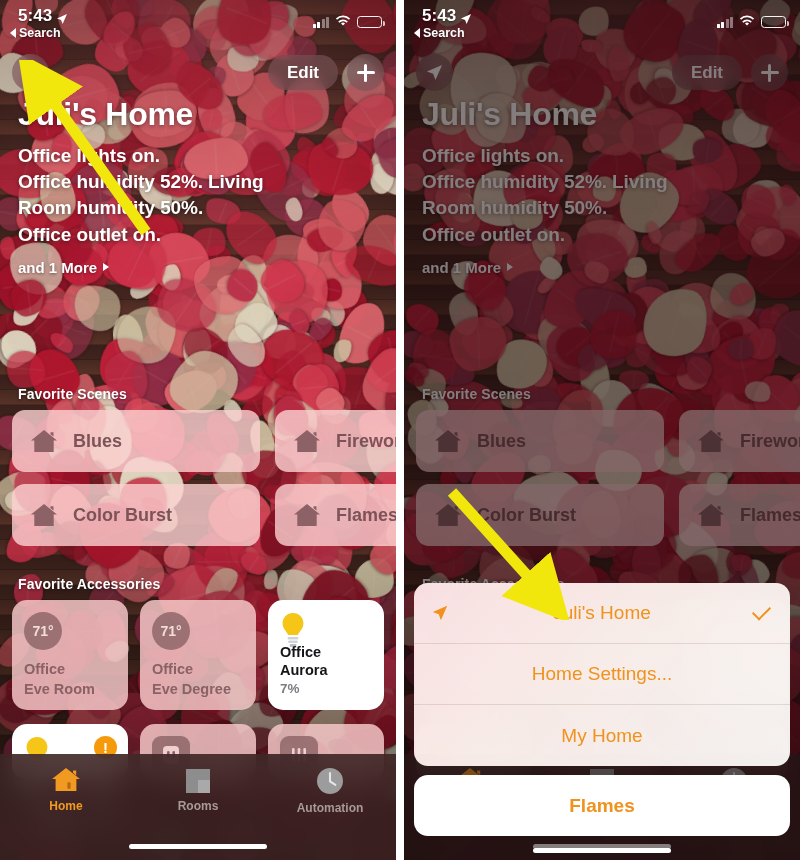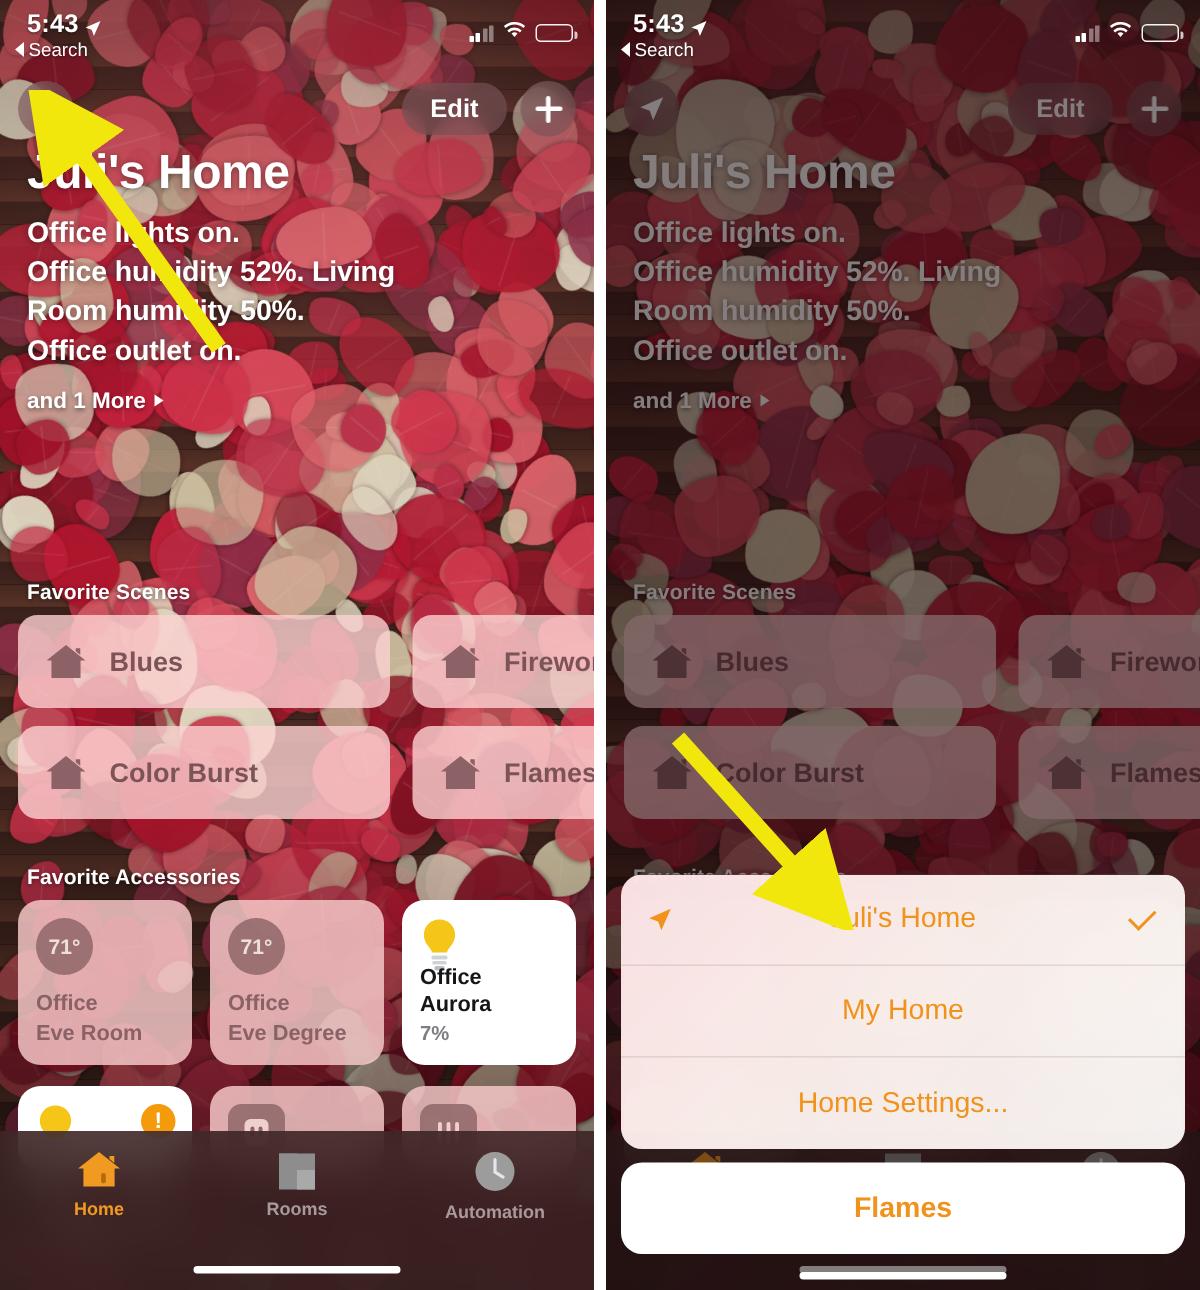--- a/index.html
+++ b/index.html
@@ -52,21 +52,21 @@
   }
   .sb-time {
     position: absolute; left: 18px; top: 6px;
     font-size: 17px; font-weight: 700; letter-spacing: .1px;
     text-shadow: 0 1px 2px rgba(0,0,0,.5);
     display: flex; align-items: center; gap: 4px;
   }
   .sb-loc-glyph { display:inline-block; width: 12px; height: 12px; }
   .sb-back {
     position: absolute; left: 10px; top: 26px;
-    font-size: 12.5px; font-weight: 400; color: #fff;
+    font-size: 12.5px; font-weight: 700; color: #fff;
     display: flex; align-items: center; gap: 3px;
     text-shadow: 0 1px 2px rgba(0,0,0,.5);
   }
   .sb-back .caret {
     width: 0; height: 0; border-top: 5px solid transparent; border-bottom: 5px solid transparent;
     border-right: 6px solid #fff;
   }
   .sb-right {
     position: absolute; right: 14px; top: 13px;
     display: flex; align-items: center; gap: 6px;
@@ -1749,24 +1749,24 @@
             <svg viewBox="0 0 20 20" width="18" height="18">
                 <path d="M18 2L2 9l6.6 2.4L11 18z" fill="#f0921c"></path>
               </svg>
           </span>
           <span>Juli's Home</span>
           <span class="trail">
               <span class="check"></span>
             </span>
         </div>
         <div class="sheet-row">
+          <span>Home Settings...</span>
+        </div>
+        <div class="sheet-row">
           <span>My Home</span>
-        </div>
-        <div class="sheet-row">
-          <span>Home Settings...</span>
         </div>
       </div>
       <div class="sheet-cancel">Flames</div>
       <div class="home-ind" style="bottom:-17px"></div>
     </div>
 
     <svg class="anno" style="left:20px; top:480px;" width="220" height="140" viewBox="0 0 220 140">
       <defs>
           <marker id="ah2" markerWidth="6" markerHeight="6" refX="2.2" refY="3" orient="auto">
         <path d="M0,0 L6,3 L0,6 z" fill="#f2e70d"></path>

